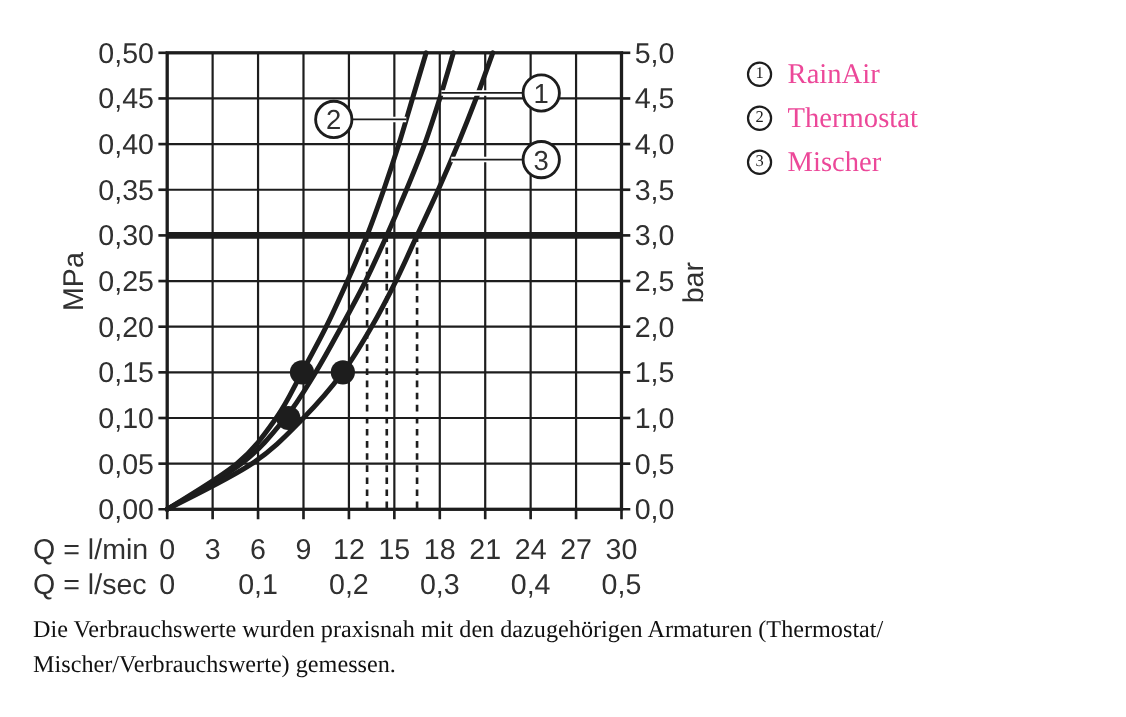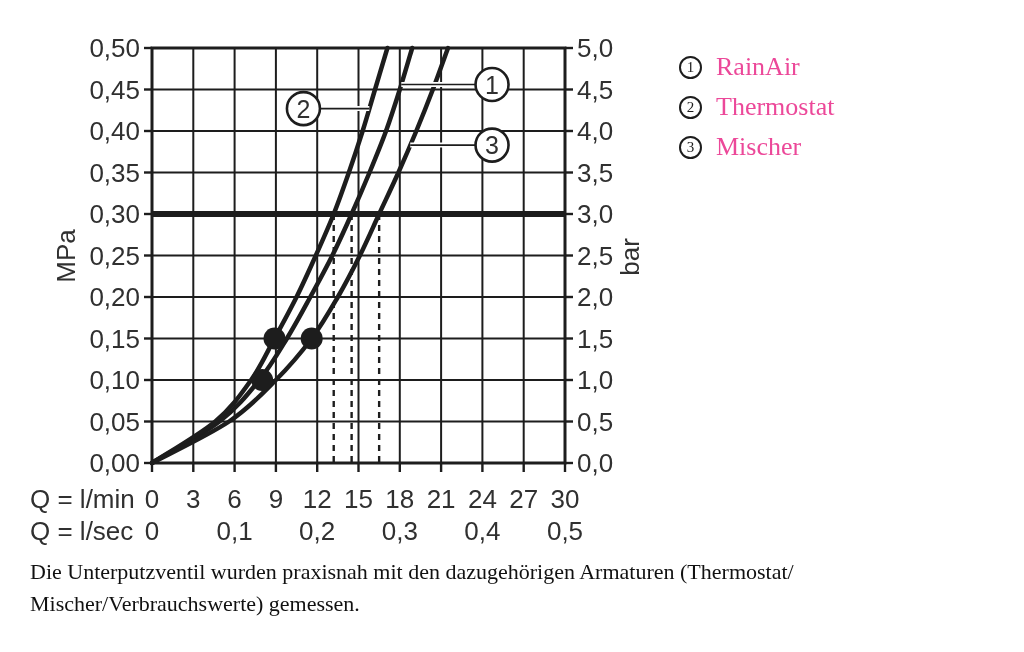--- a/index.html
+++ b/index.html
@@ -169,15 +169,15 @@
   </div>
   <div class="legend-row">
     <span class="legend-circle">
         <span>3</span>
       </span>
     <span class="legend-label">Mischer</span>
   </div>
 </div>
 
 <div class="caption">
-  <div>Die Unterputzventil wurden praxisnah mit den dazugehörigen Armaturen (Thermostat/</div>
+  <div>Die Verbrauchswerte wurden praxisnah mit den dazugehörigen Armaturen (Thermostat/</div>
   <div>Mischer/Verbrauchswerte) gemessen.</div>
 </div>
 
 </body></html>

